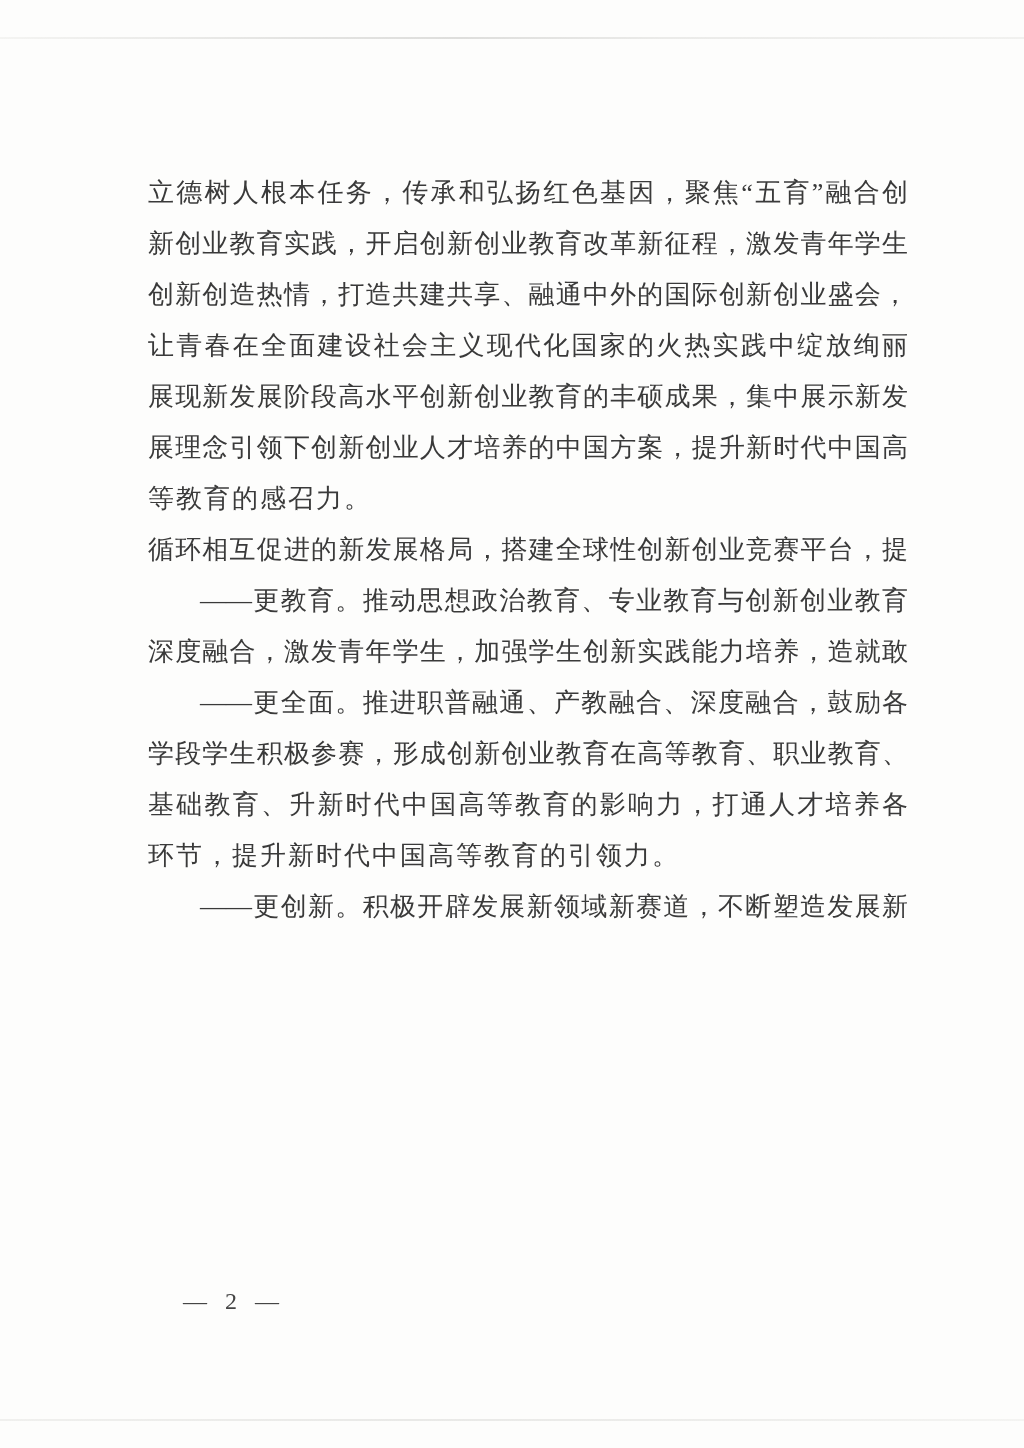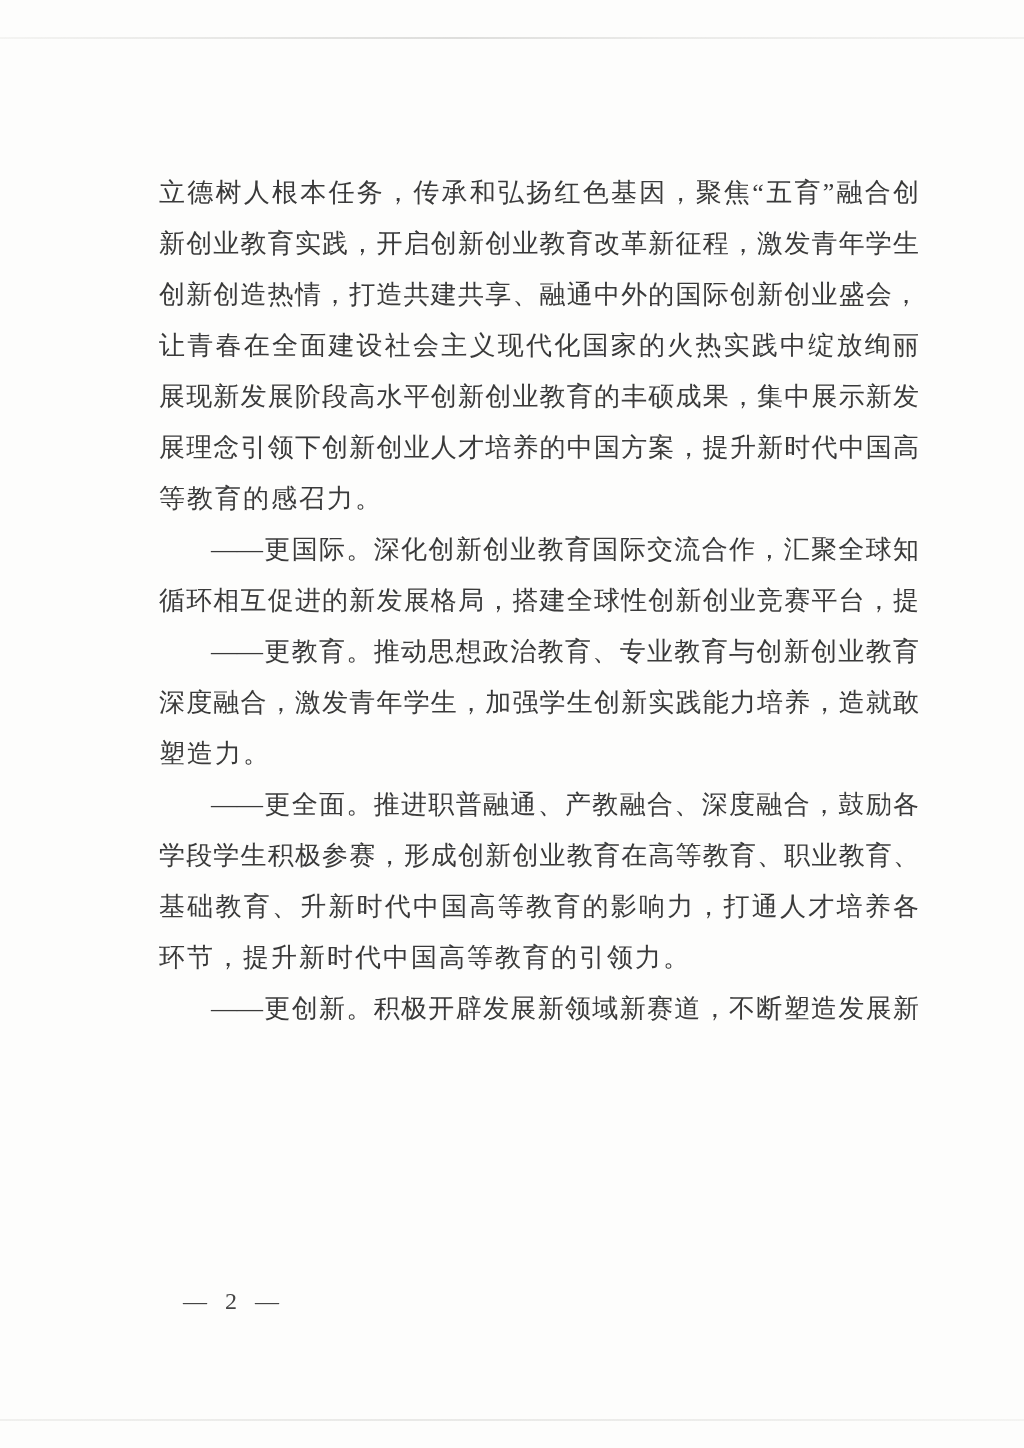--- a/index.html
+++ b/index.html
@@ -22,21 +22,21 @@
   .scanline.top {
     top: 37px;
     background: linear-gradient(90deg, #f4f4f2 0%, #e3e3e1 30%, #dededc 45%, #ebebe9 65%, #f1f1ef 100%);
   }
   .scanline.bottom {
     top: 1419px;
     background: linear-gradient(90deg, #f0f0ee 0%, #e9e9e7 40%, #ededeb 70%, #f4f4f2 100%);
   }
   .content {
     position: absolute;
-    left: 159px;
+    left: 148px;
     top: 167px;
     width: 760px;
   }
   .para { margin: 0; padding: 0; }
   .line {
     height: 51px;
     line-height: 51px;
     font-size: 26px;
     text-align: justify;
     text-align-last: justify;
@@ -74,28 +74,26 @@
       <div class="line">让青春在全面建设社会主义现代化国家的火热实践中绽放绚丽</div>
     </div>
 
     <div class="para">
       <div class="line">展现新发展阶段高水平创新创业教育的丰硕成果，集中展示新发</div>
       <div class="line">展理念引领下创新创业人才培养的中国方案，提升新时代中国高</div>
       <div class="line last">等教育的感召力。</div>
     </div>
 
     <div class="para">
-      <div class="line indent">——更国际。深化创新创业教育国际交流合作，汇聚全球知</div>
       <div class="line">循环相互促进的新发展格局，搭建全球性创新创业竞赛平台，提</div>
     </div>
 
     <div class="para">
       <div class="line indent">——更教育。推动思想政治教育、专业教育与创新创业教育</div>
       <div class="line">深度融合，激发青年学生，加强学生创新实践能力培养，造就敢</div>
-      <div class="line last">塑造力。</div>
     </div>
 
     <div class="para">
       <div class="line indent">——更全面。推进职普融通、产教融合、深度融合，鼓励各</div>
       <div class="line">学段学生积极参赛，形成创新创业教育在高等教育、职业教育、</div>
       <div class="line">基础教育、升新时代中国高等教育的影响力，打通人才培养各</div>
       <div class="line last">环节，提升新时代中国高等教育的引领力。</div>
     </div>
 
     <div class="para">

